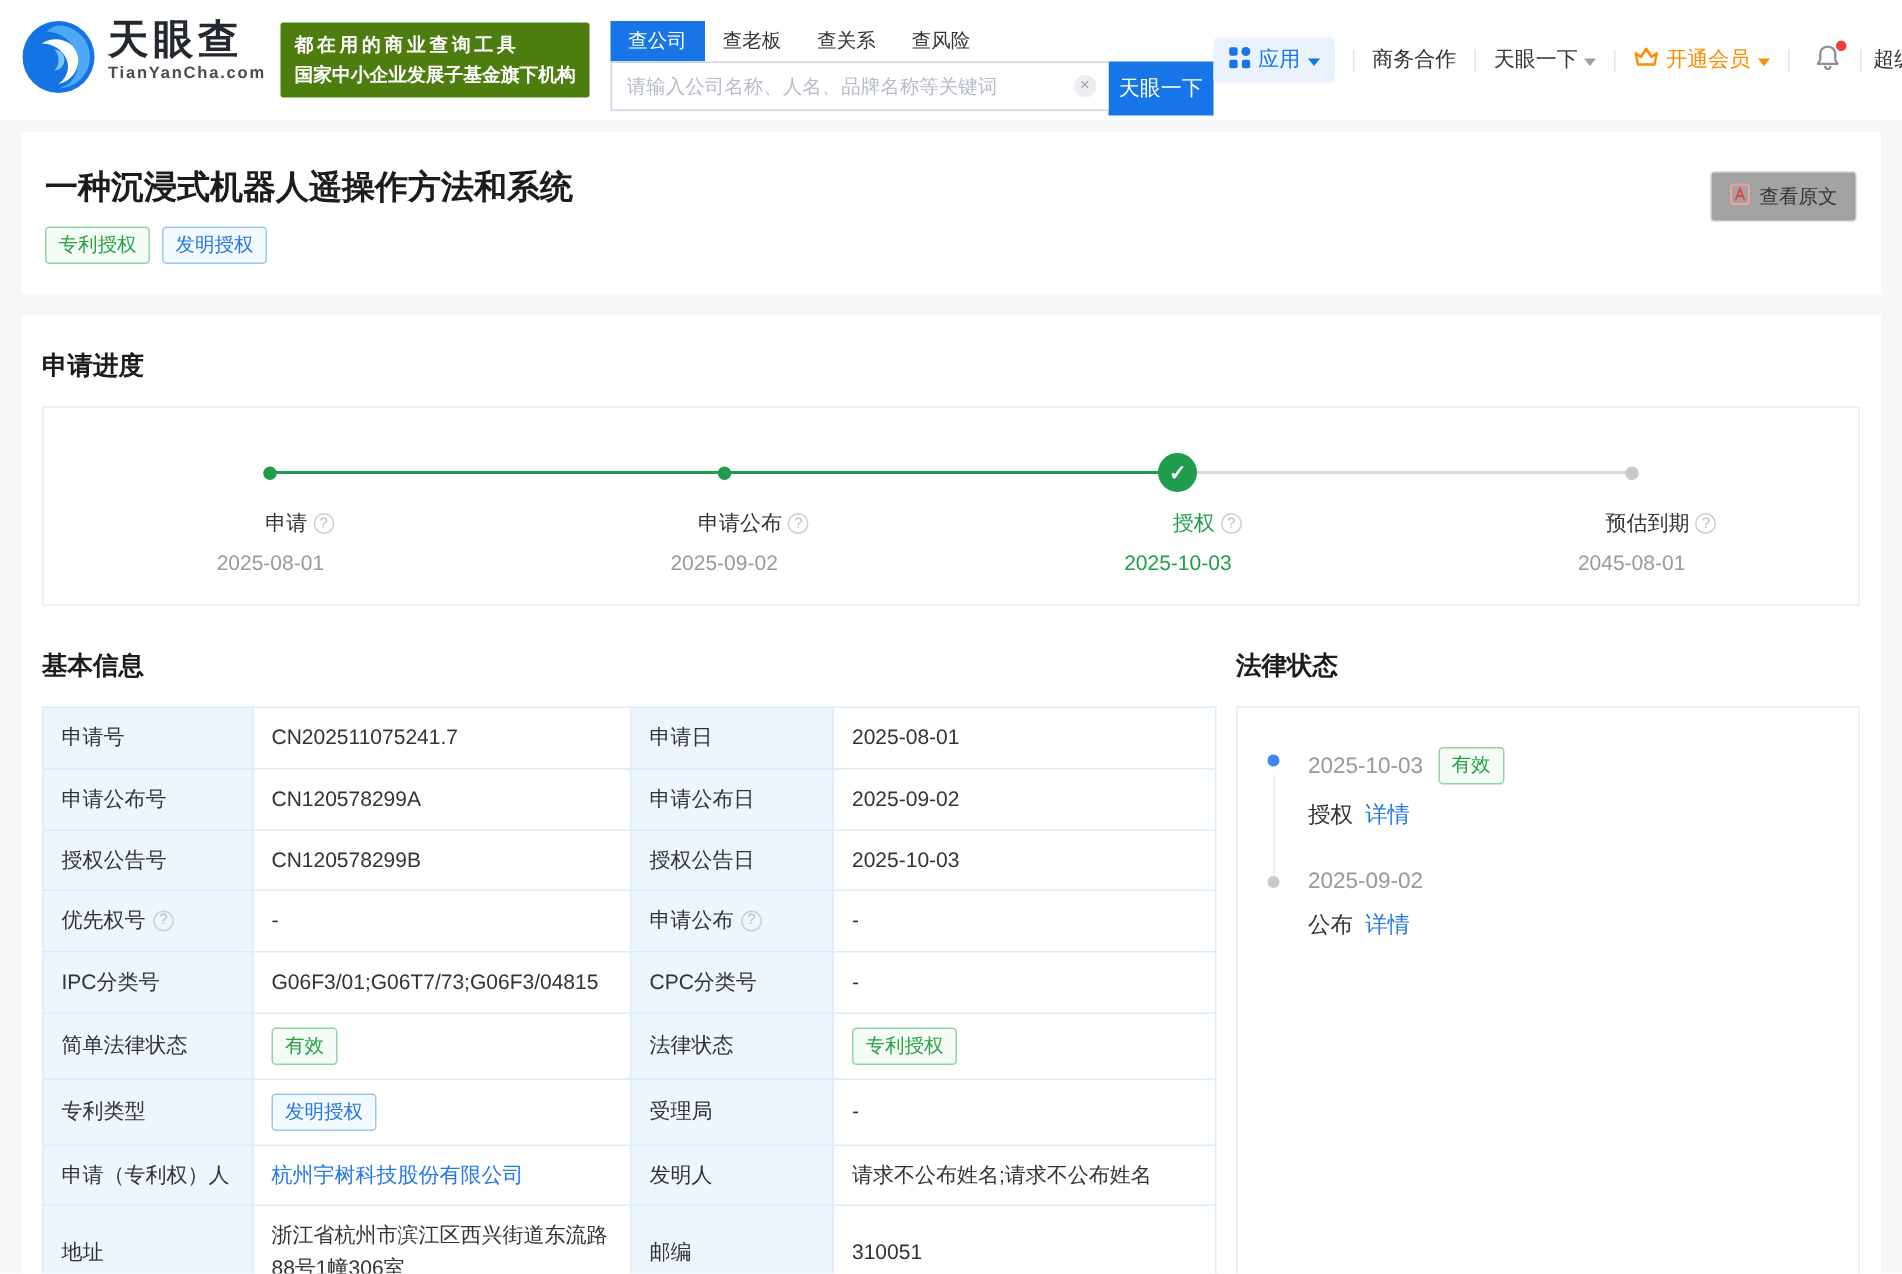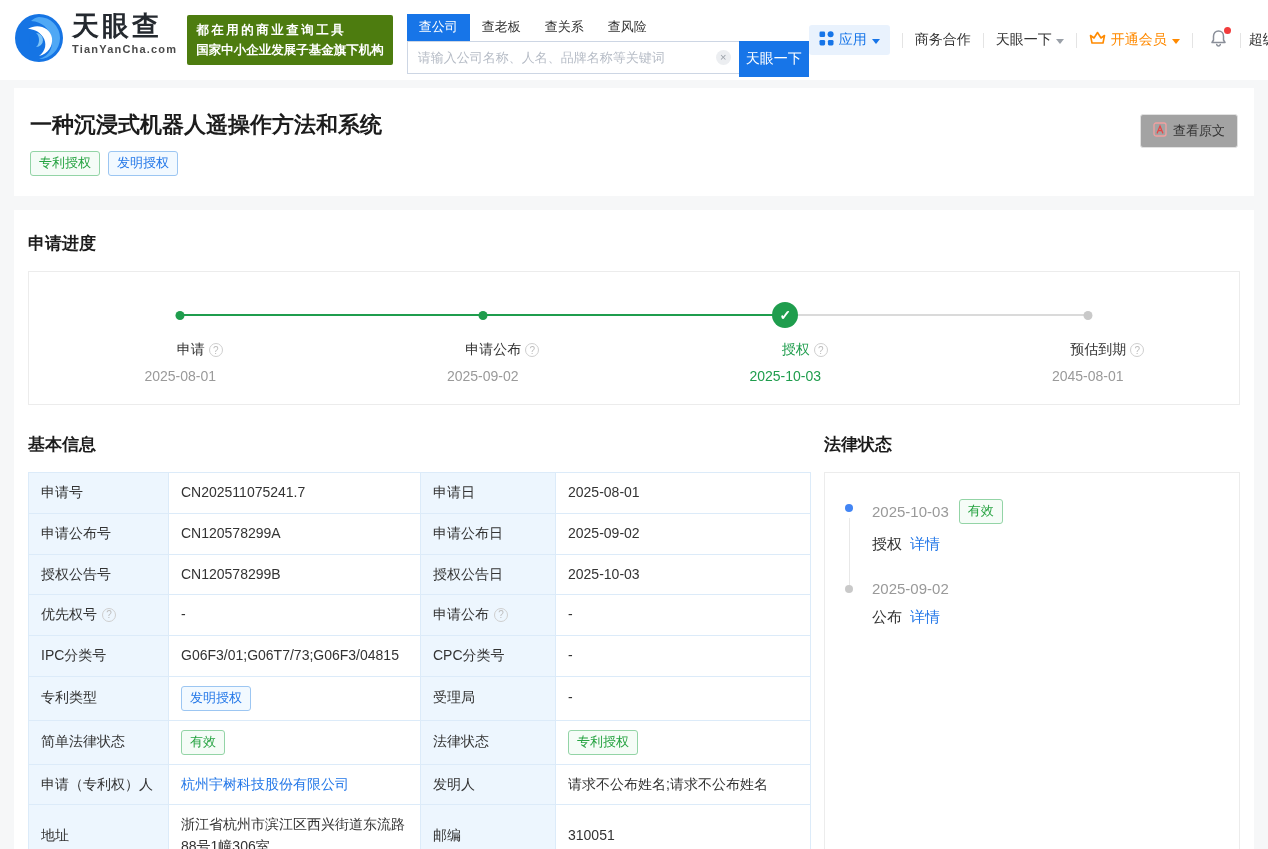--- a/index.html
+++ b/index.html
@@ -317,44 +317,44 @@
                 <td class="lbl">
                   <span class="lbl-inner">
                     <span>CPC分类号</span>
                   </span>
                 </td>
                 <td class="val">-</td>
               </tr>
               <tr>
                 <td class="lbl">
                   <span class="lbl-inner">
+                    <span>简单法律状态</span>
+                  </span>
+                </td>
+                <td class="val"><span class="badge green">有效</span></td>
+                <td class="lbl">
+                  <span class="lbl-inner">
+                    <span>法律状态</span>
+                  </span>
+                </td>
+                <td class="val"><span class="badge green">专利授权</span></td>
+              </tr>
+              <tr>
+                <td class="lbl">
+                  <span class="lbl-inner">
                     <span>专利类型</span>
                   </span>
                 </td>
                 <td class="val"><span class="badge blue">发明授权</span></td>
                 <td class="lbl">
                   <span class="lbl-inner">
                     <span>受理局</span>
                   </span>
                 </td>
                 <td class="val">-</td>
-              </tr>
-              <tr>
-                <td class="lbl">
-                  <span class="lbl-inner">
-                    <span>简单法律状态</span>
-                  </span>
-                </td>
-                <td class="val"><span class="badge green">有效</span></td>
-                <td class="lbl">
-                  <span class="lbl-inner">
-                    <span>法律状态</span>
-                  </span>
-                </td>
-                <td class="val"><span class="badge green">专利授权</span></td>
               </tr>
               <tr>
                 <td class="lbl">
                   <span class="lbl-inner">
                     <span>申请（专利权）人</span>
                   </span>
                 </td>
                 <td class="val"><a class="cell-link">杭州宇树科技股份有限公司</a></td>
                 <td class="lbl">
                   <span class="lbl-inner">

